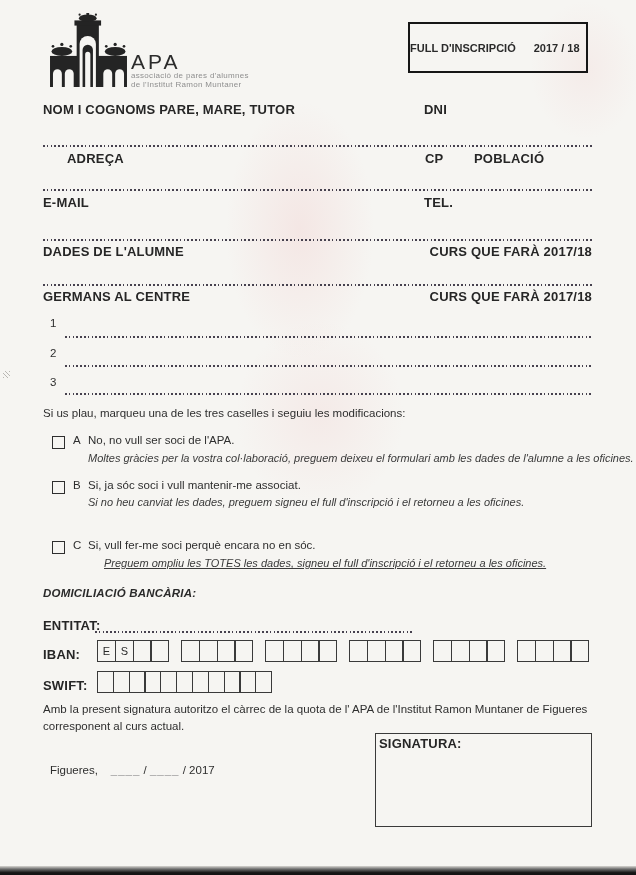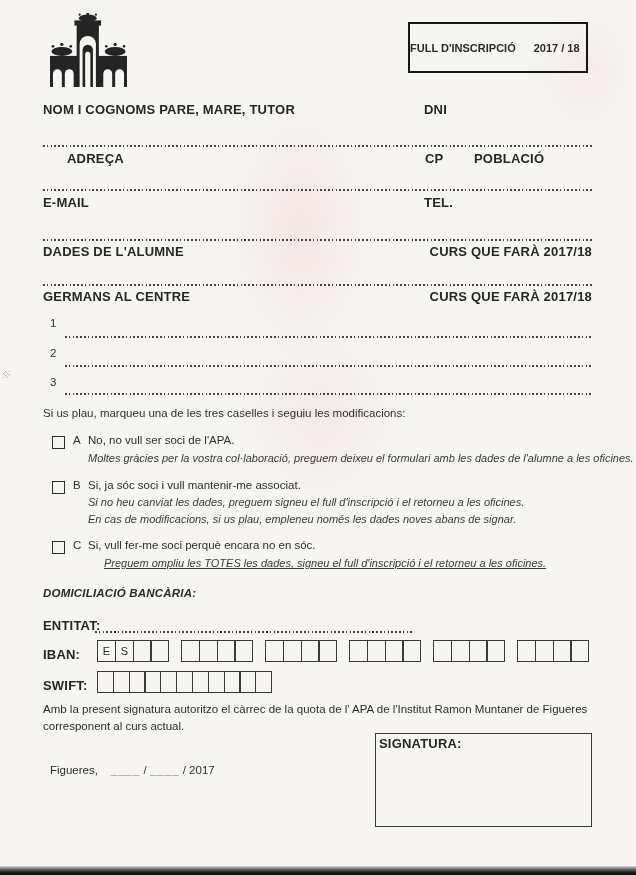--- a/index.html
+++ b/index.html
@@ -75,20 +75,25 @@
     <g fill="#f6f5f2">
       <path d="M40 100 V42 A11 11 0 0 1 62 42 V100 Z"></path>
       <path d="M4 100 V82 A6 6 0 0 1 16 82 V100 Z"></path>
       <path d="M20 100 V82 A6 6 0 0 1 32 82 V100 Z"></path>
       <path d="M72 100 V82 A6 6 0 0 1 84 82 V100 Z"></path>
       <path d="M88 100 V82 A6 6 0 0 1 100 82 V100 Z"></path>
     </g>
     <path d="M44 100 V50 A7 7 0 0 1 58 50 V100 Z" fill="#242424"></path>
     <path d="M47.5 100 V56 A3.5 3.5 0 0 1 54.5 56 V100 Z" fill="#f6f5f2"></path>
   </svg>
+  <div class="abs" style="left:131px;top:52px;">
+    <div class="logoAPA">APA</div>
+    <div class="logoSub">associació de pares d'alumnes</div>
+    <div class="logoSub">de l'Institut Ramon Muntaner</div>
+  </div>
 
   <div class="abs titlebox">
     <span>FULL D'INSCRIPCIÓ</span>
     <span>2017 / 18</span>
   </div>
 
   <div class="abs lbl" style="left:43px;top:102px;">NOM I COGNOMS PARE, MARE, TUTOR</div>
   <div class="abs lbl" style="left:424px;top:102px;">DNI</div>
   <div class="abs dotline" style="left:43px;top:145px;width:549px;"></div>
 
@@ -119,21 +124,20 @@
 
   <div class="abs cb" style="left:52px;top:436px;"></div>
   <div class="abs optletter" style="left:73px;top:434px;">A</div>
   <div class="abs txt" style="left:88px;top:434px;">No, no vull ser soci de l'APA.</div>
   <div class="abs note" style="left:88px;top:452px;">Moltes gràcies per la vostra col·laboració, preguem deixeu el formulari amb les dades de l'alumne a les oficines.</div>
 
   <div class="abs cb" style="left:52px;top:481px;"></div>
   <div class="abs optletter" style="left:73px;top:479px;">B</div>
   <div class="abs txt" style="left:88px;top:479px;">Si, ja sóc soci i vull mantenir-me associat.</div>
   <div class="abs note" style="left:88px;top:496px;">Si no heu canviat les dades, preguem signeu el full d'inscripció i el retorneu a les oficines.</div>
-  <div class="abs note" style="left:88px;top:513px;">En cas de modificacions, si us plau, empleneu només les dades noves abans de signar.</div>
 
   <div class="abs cb" style="left:52px;top:541px;"></div>
   <div class="abs optletter" style="left:73px;top:539px;">C</div>
   <div class="abs txt" style="left:88px;top:539px;">Si, vull fer-me soci perquè encara no en sóc.</div>
   <div class="abs note" style="left:104px;top:557px;text-decoration:underline;">Preguem ompliu les TOTES les dades, signeu el full d'inscripció i el retorneu a les oficines.</div>
 
   <div class="abs banktitle" style="left:43px;top:587px;">DOMICILIACIÓ BANCÀRIA:</div>
 
   <div class="abs lbl" style="left:43px;top:618px;">ENTITAT:</div>
   <div class="abs dotline" style="left:95px;top:631px;width:318px;"></div>

